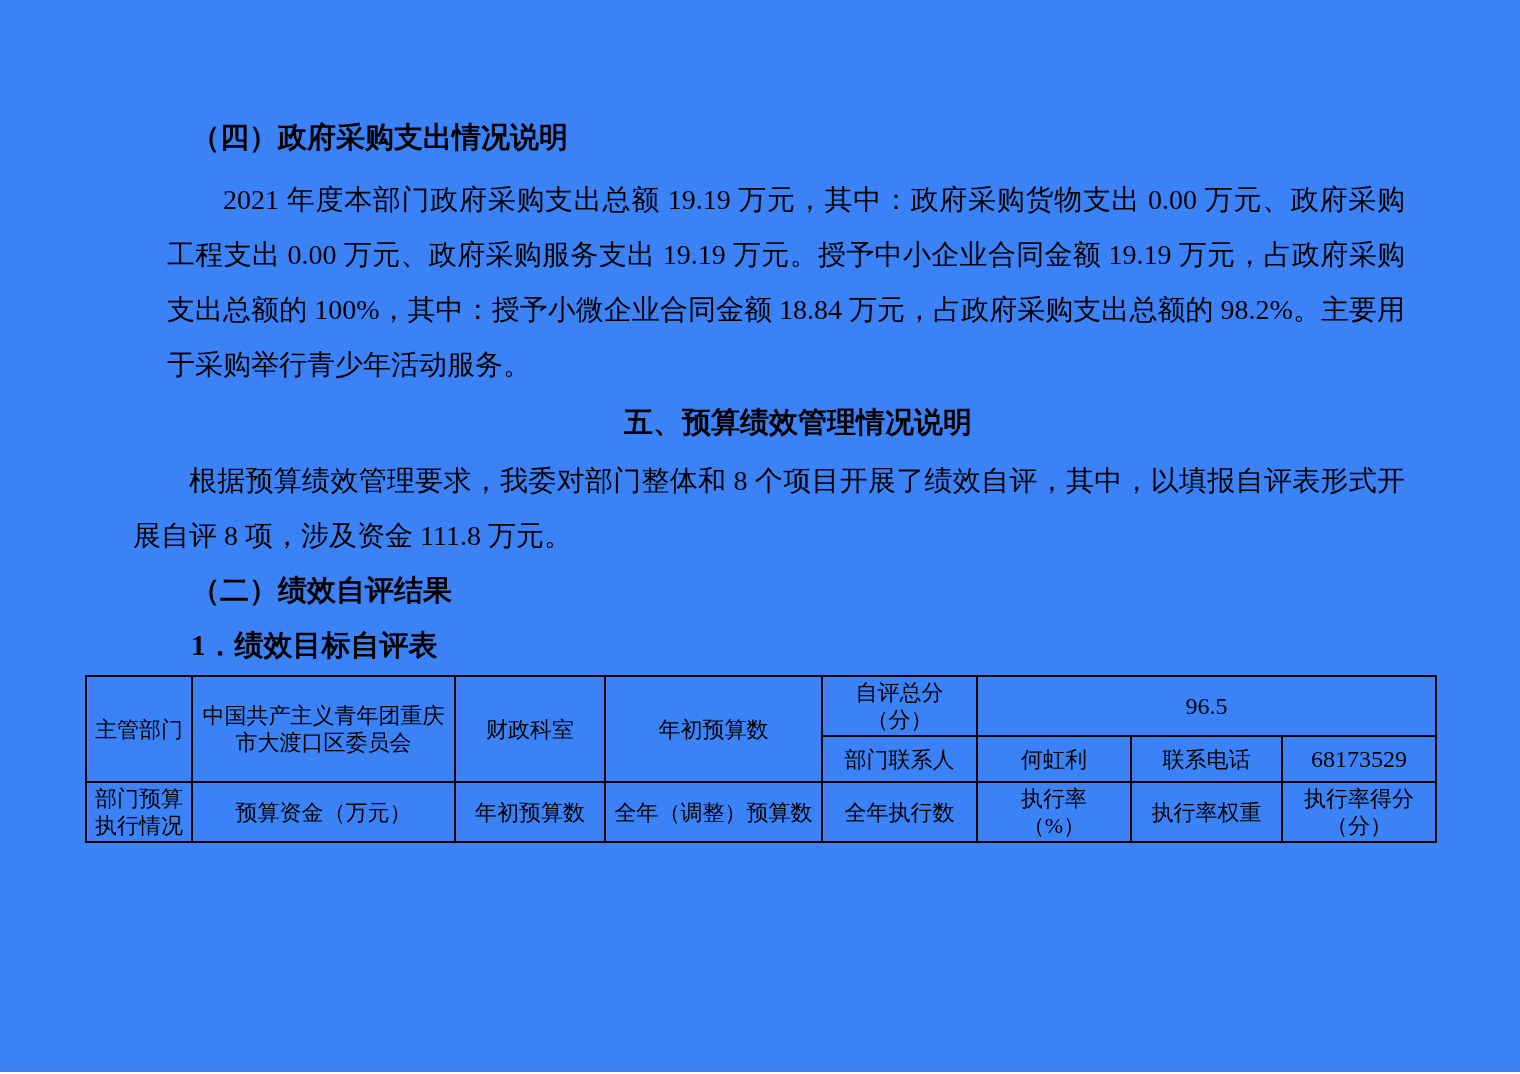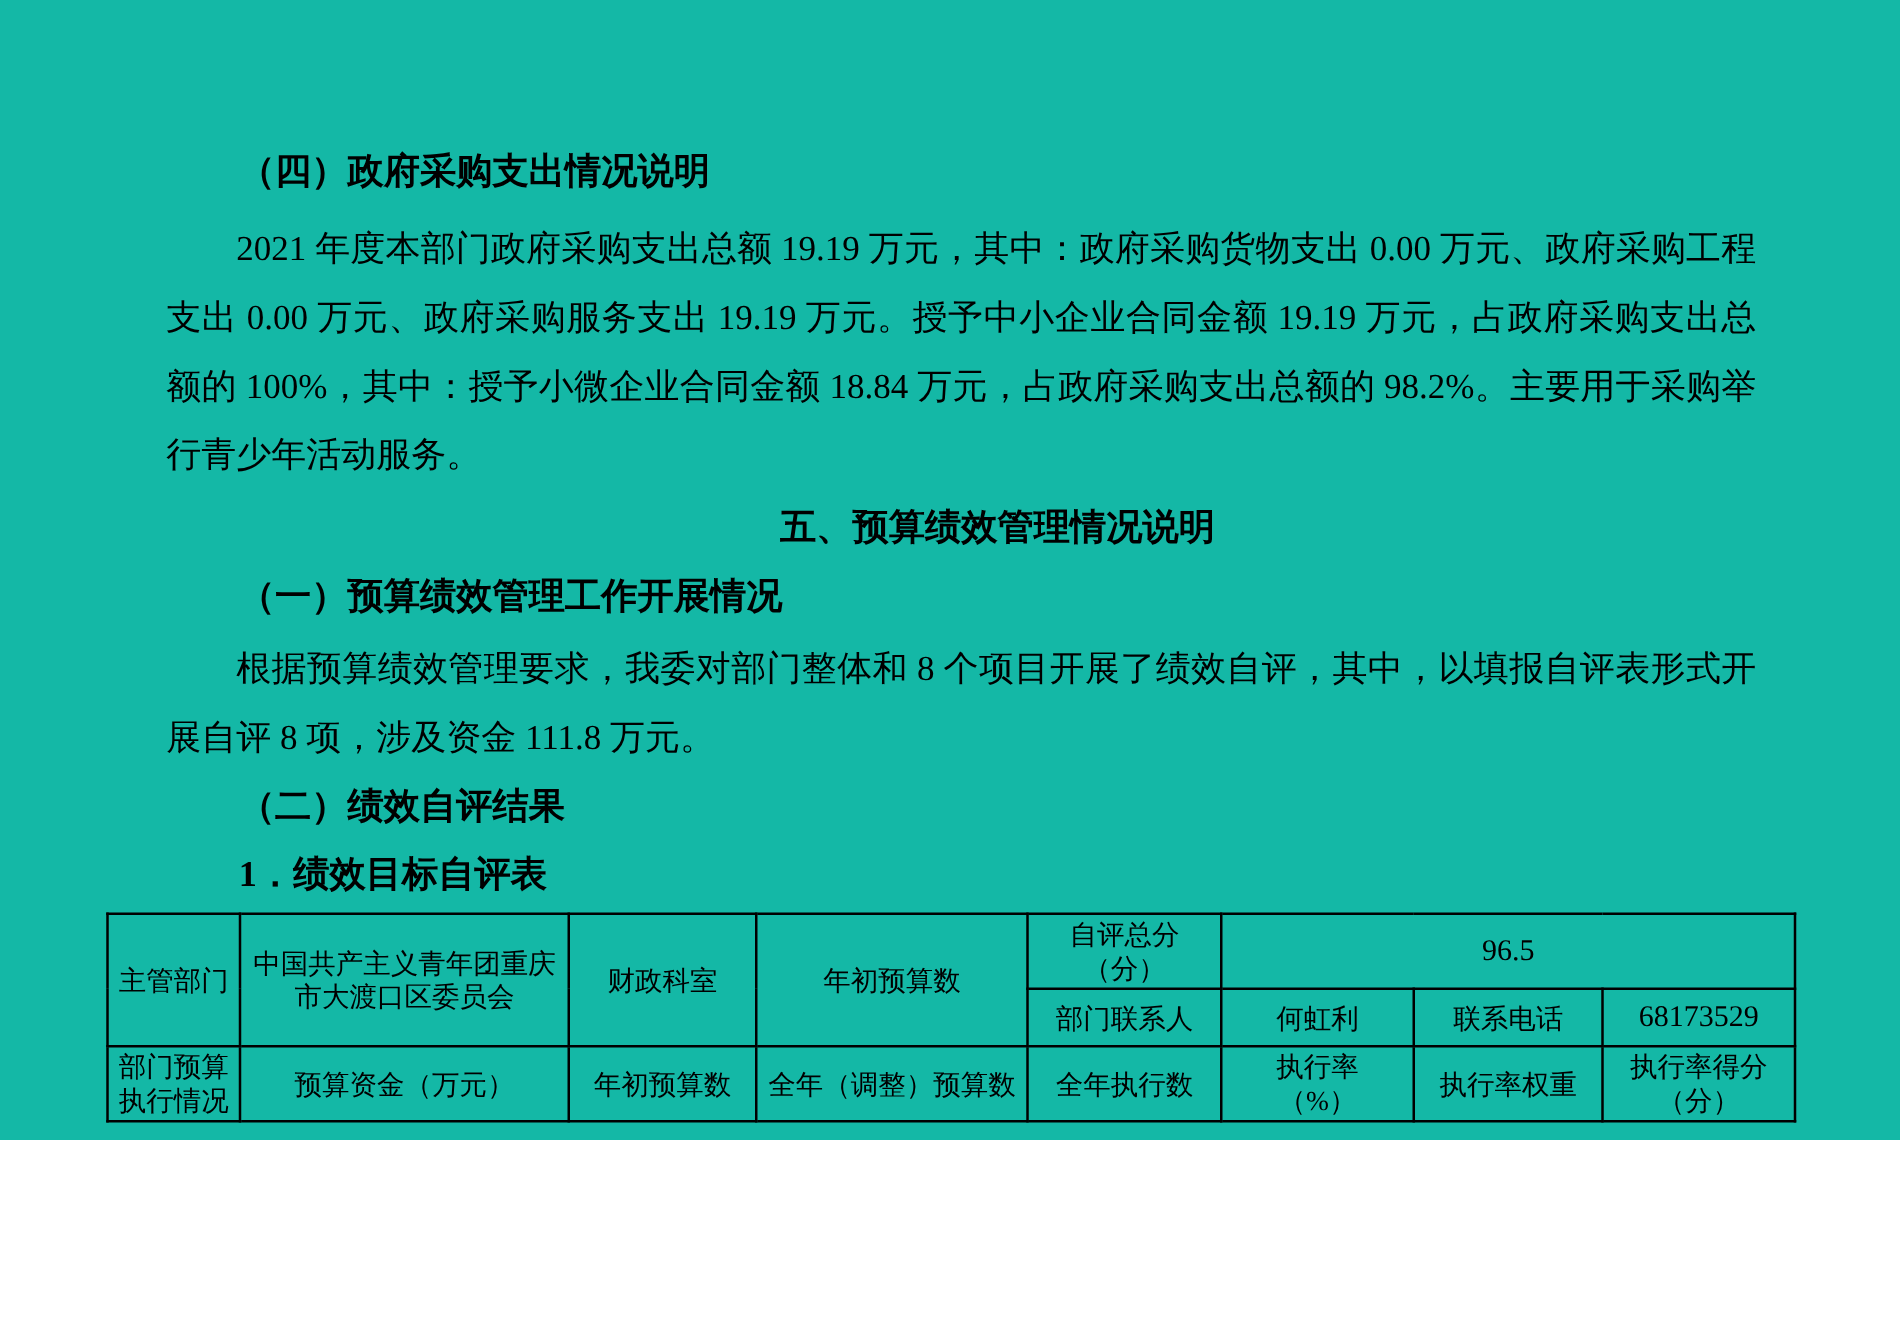--- a/index.html
+++ b/index.html
@@ -1,21 +1,21 @@
 <!DOCTYPE html>
 <html><head>
 <meta charset="utf-8">
 <style>
   * { box-sizing: border-box; margin: 0; padding: 0; }
   html, body { background: #ffffff; }
   .page {
     position: relative;
     width: 1520px;
-    height: 912px;
-    background: #14b8a6;
+    height: 1072px;
+    background: #3b82f6;
     color: #000000;
     overflow: hidden;
     font-family: "Liberation Serif", "DejaVu Serif", serif;
   }
   .doc {
     padding: 110px 115px 0 133px;
     font-size: 28px;
   }
   .h-kai {
     font-family: "Liberation Serif", "DejaVu Serif", serif;
@@ -31,21 +31,21 @@
     font-size: 29px;
     line-height: 55px;
     text-indent: 2em;
     text-align: center;
   }
   .para {
     line-height: 55px;
     text-align: justify;
     text-indent: 2em;
   }
-  .p1 { margin-top: 7px; }
+  .p1 { margin-top: 7px; margin-left: 34px; }
   .h5  { margin-top: 3px; }
   .p2 { margin-top: 3px; }
   .tbl-title {
     margin-top: 4px;
     font-family: "Liberation Sans", "DejaVu Sans", sans-serif;
     font-weight: bold;
     font-size: 29px;
     line-height: 55px;
     text-align: center;
     text-indent: 0;
@@ -86,21 +86,20 @@
 
 <div class="page">
   <div class="doc">
 
     <div class="h-kai">（四）政府采购支出情况说明</div>
 
     <div class="para p1">2021 年度本部门政府采购支出总额 19.19 万元，其中：政府采购货物支出 0.00 万元、政府采购工程支出 0.00 万元、政府采购服务支出 19.19 万元。授予中小企业合同金额 19.19 万元，占政府采购支出总额的 100%，其中：授予小微企业合同金额 18.84 万元，占政府采购支出总额的 98.2%。主要用于采购举行青少年活动服务。</div>
 
     <div class="h-hei h5">五、预算绩效管理情况说明</div>
 
-    <div class="h-kai">（一）预算绩效管理工作开展情况</div>
 
     <div class="para p2">根据预算绩效管理要求，我委对部门整体和 8 个项目开展了绩效自评，其中，以填报自评表形式开展自评 8 项，涉及资金 111.8 万元。</div>
 
     <div class="h-kai">（二）绩效自评结果</div>
 
     <div class="h-kai">1．绩效目标自评表</div>
 
 
     <div class="tbl-wrap">
       <table class="selfeval">

